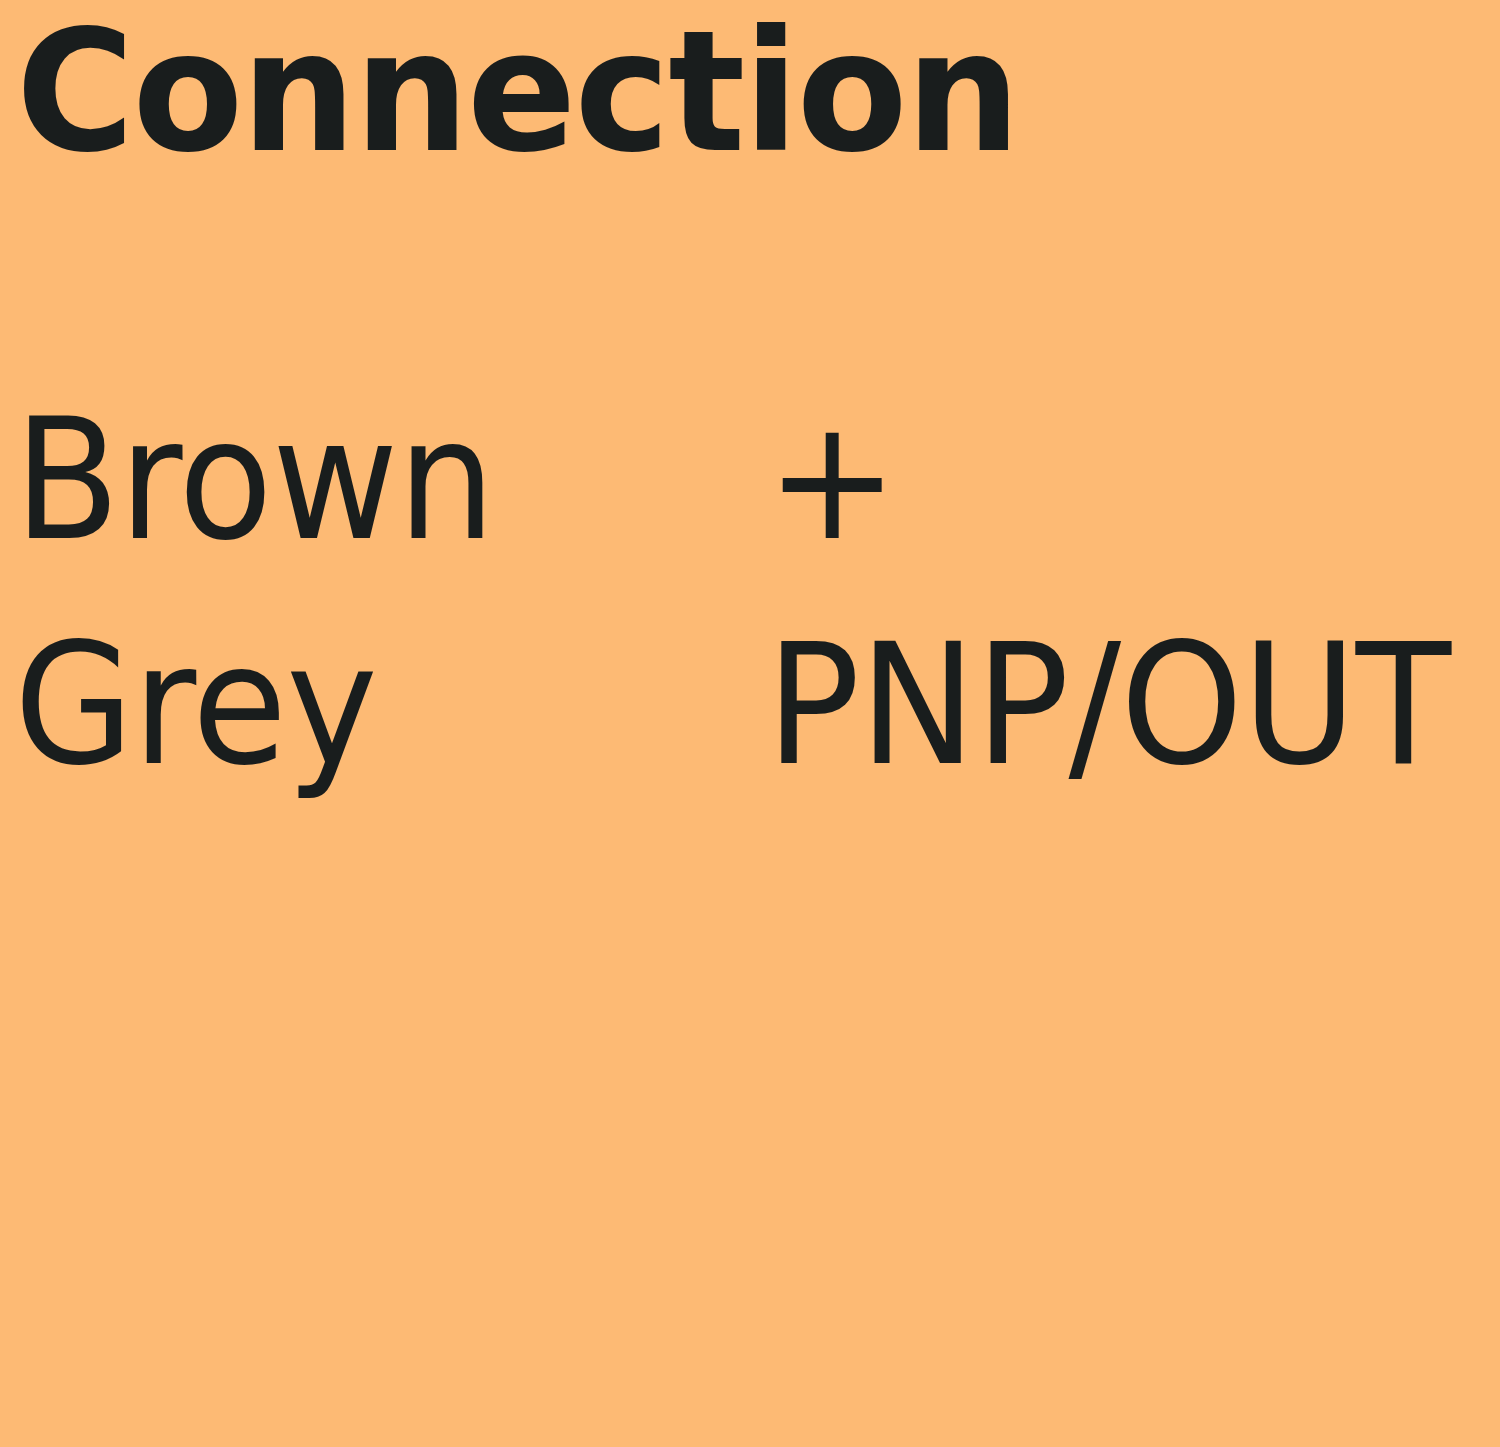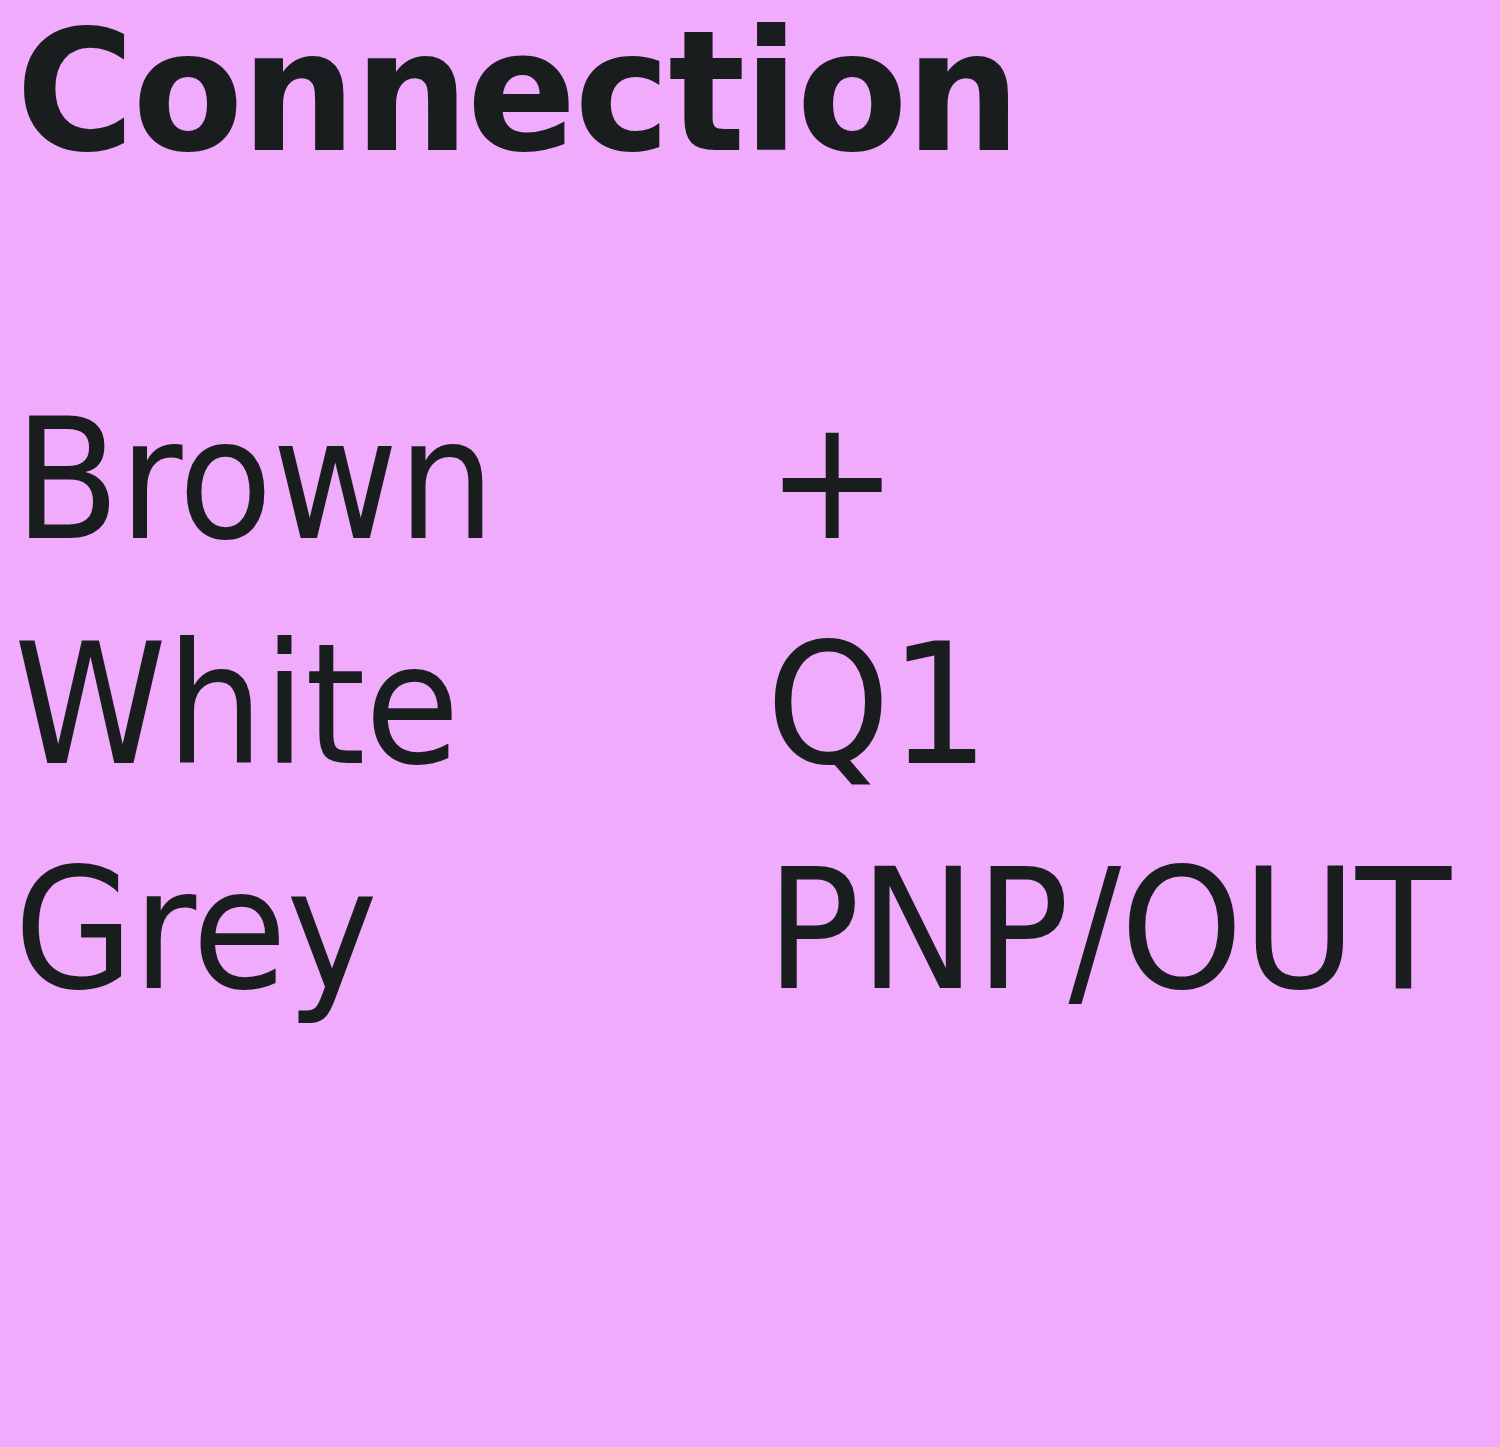--- a/index.html
+++ b/index.html
@@ -4,21 +4,21 @@
 <style>
   html, body {
     margin: 0;
     padding: 0;
     background: #ffffff;
   }
   #page {
     position: relative;
     width: 1500px;
     height: 1447px;
-    background: #f0abfc;
+    background: #fdba74;
     overflow: hidden;
     font-family: "DejaVu Sans", "Liberation Sans", sans-serif;
     color: #191d1d;
   }
 
   
   #title {
     position: absolute;
     left: 16px;
     top: 8px;
@@ -78,24 +78,20 @@
 
   <div id="title">Connection</div>
 
   <div id="conn-table">
 
     <div class="conn-row">
       <span class="conn-wire">Brown</span>
       <span class="conn-signal">+</span>
     </div>
 
-    <div class="conn-row">
-      <span class="conn-wire">White</span>
-      <span class="conn-signal">Q1</span>
-    </div>
 
 
 
     <div class="conn-row">
       <span class="conn-wire">Grey</span>
       <span class="conn-signal">PNP/OUT</span>
     </div>
 
   </div>
 </div>

